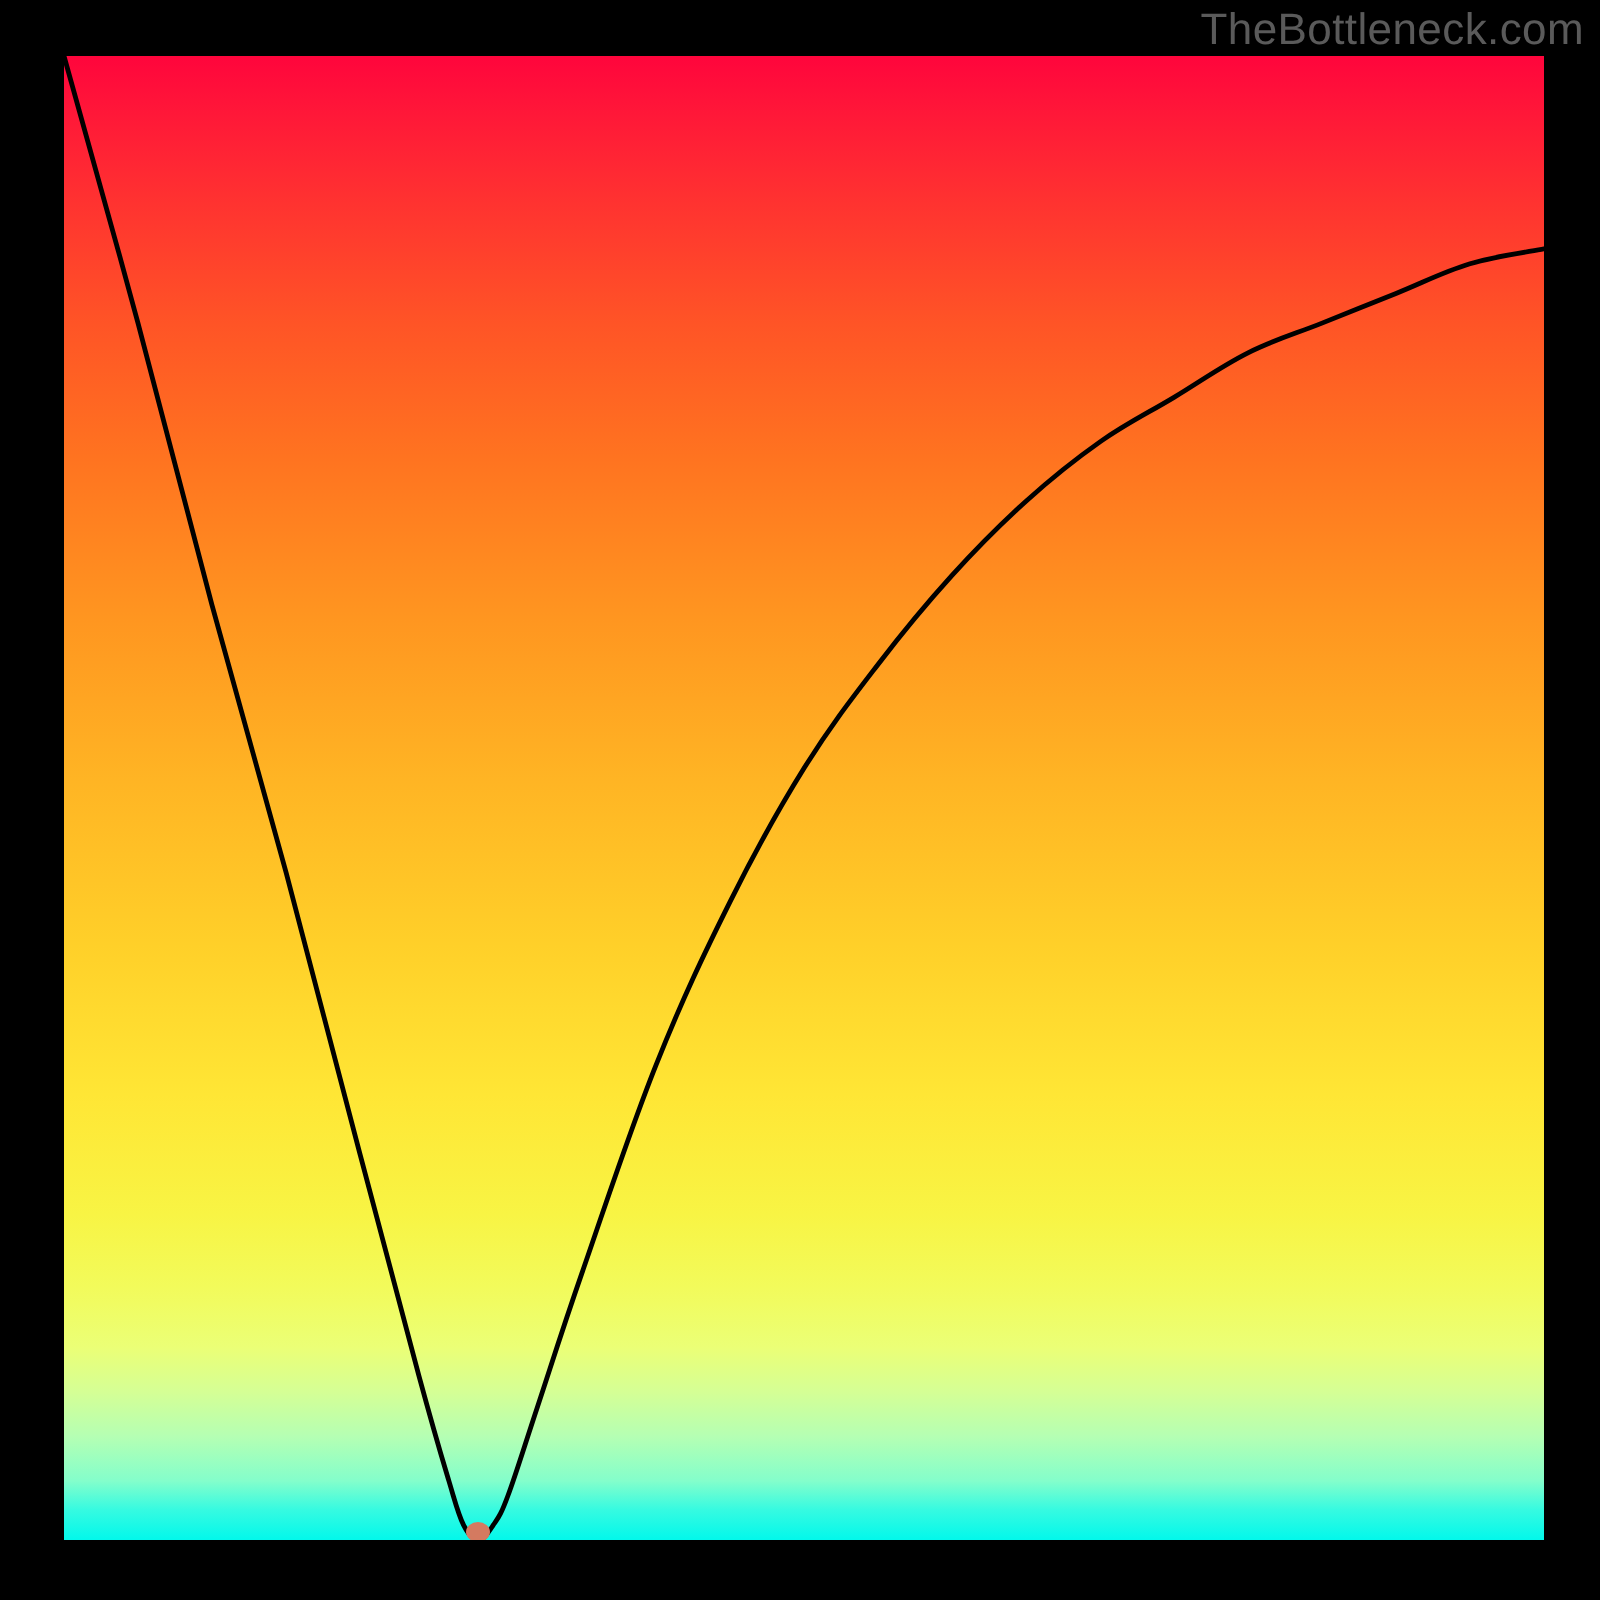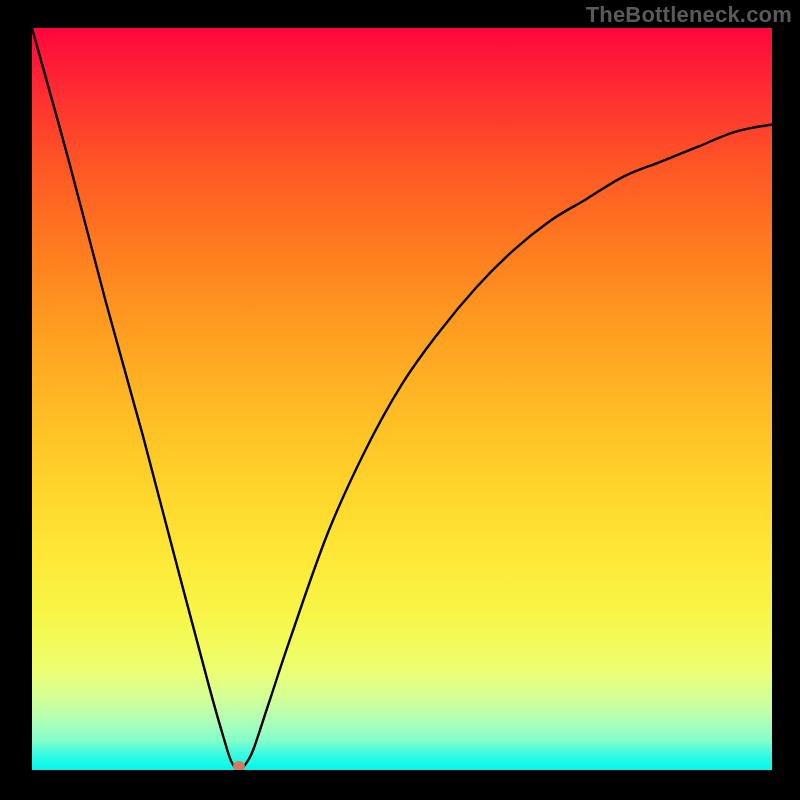--- a/index.html
+++ b/index.html
@@ -10,21 +10,21 @@
     position: relative;
     font-family: Arial, Helvetica, sans-serif;
     overflow: hidden;
   }
   .watermark {
     position: absolute;
     top: 2px;
     right: 8px;
     color: #5a5a5a;
     font-size: 22px;
-    font-weight: 700;
+    font-weight: 400;
     z-index: 10;
     letter-spacing: 0.2px;
   }
   .plot-area {
     position: absolute;
     left: 32px;
     top: 28px;
     width: 740px;
     height: 742px;
     background: linear-gradient(to bottom,

